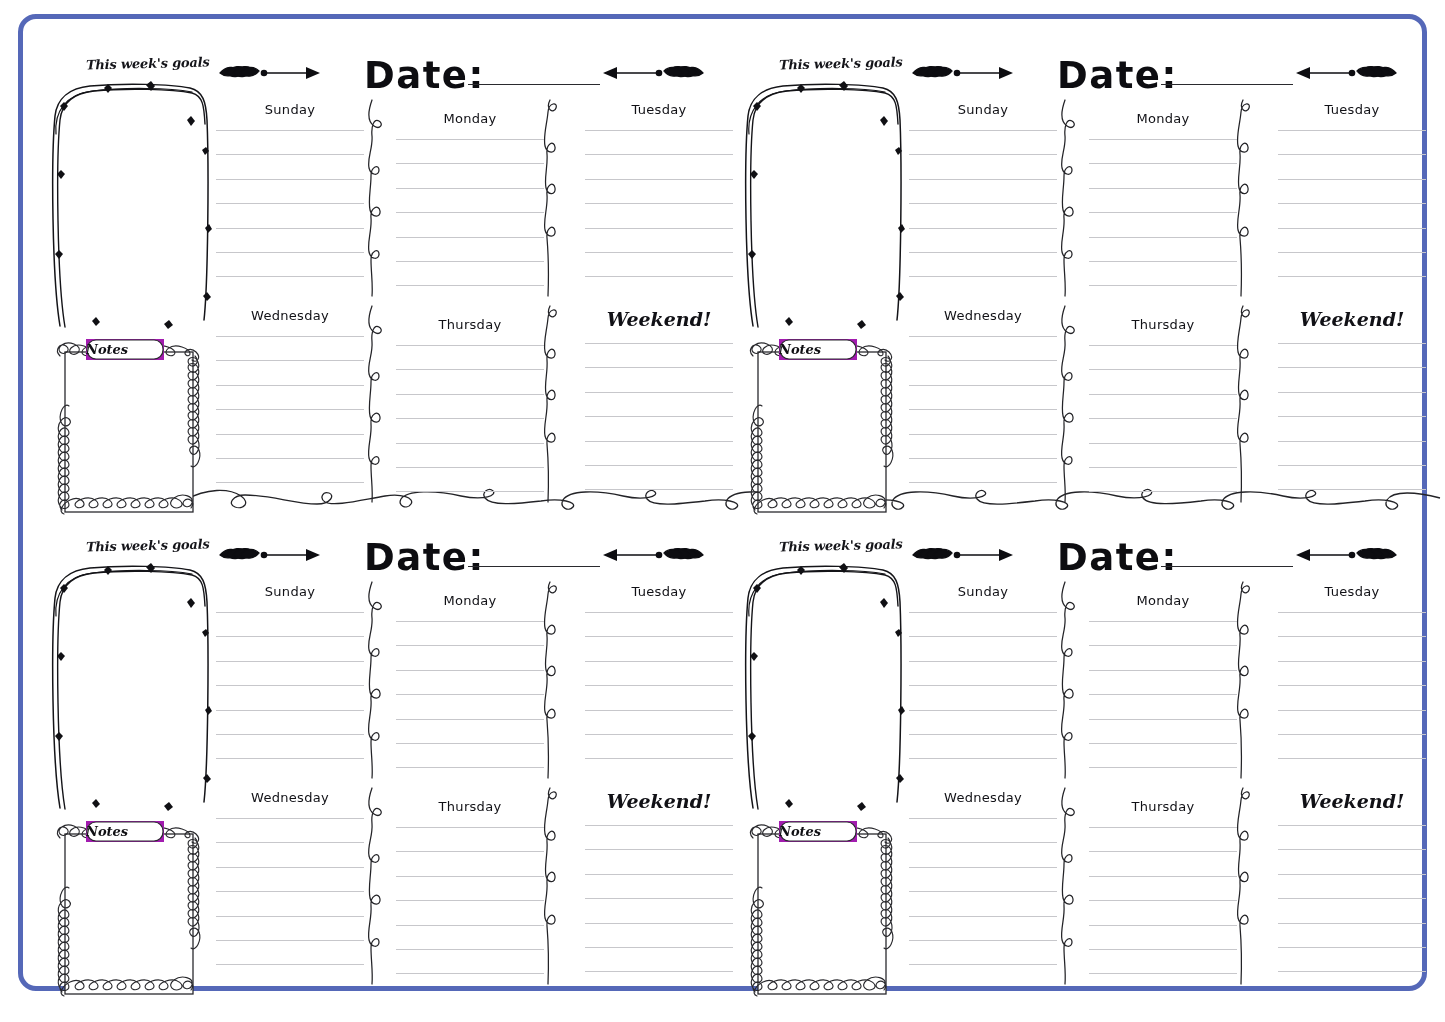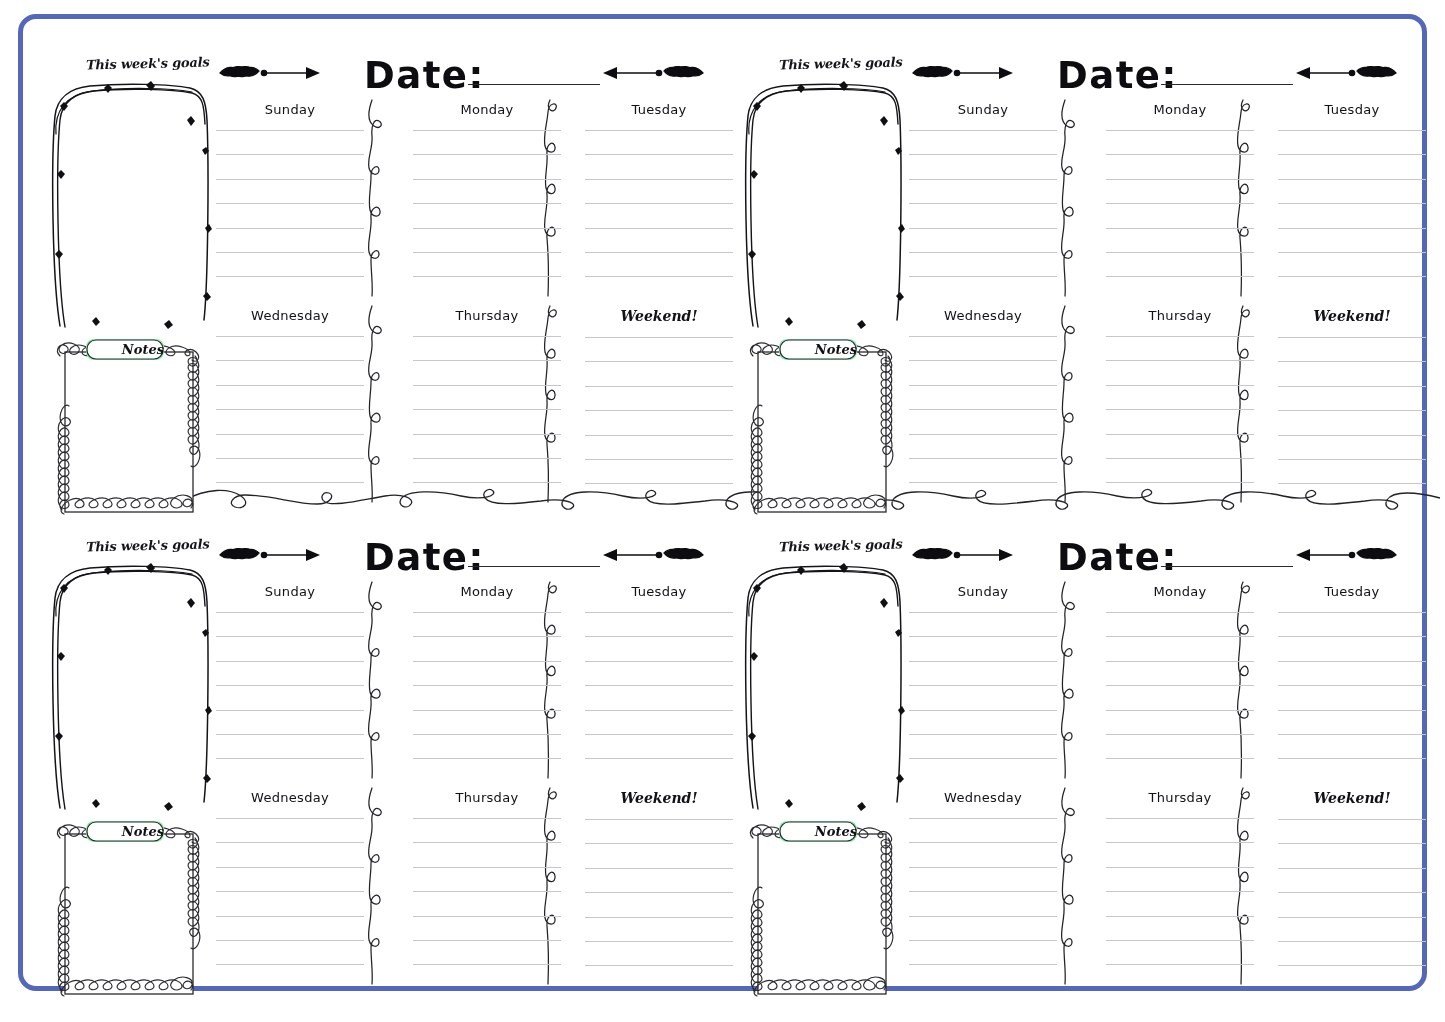--- a/index.html
+++ b/index.html
@@ -48,27 +48,26 @@
     position:absolute;left:22px;top:58px;
     width:166px;height:250px;
   }
   .notes-box{
     position:absolute;left:24px;top:318px;
     width:162px;height:190px;
   }
   .notes-tag{
     position:absolute;left:62px;top:319px;
     width:78px;height:21px;
-    display:flex;align-items:center;justify-content:flex-end;
+    display:flex;align-items:center;justify-content:flex-start;
     font-family:"DejaVu Serif", serif;
     font-weight:700;font-style:italic;
     font-size:13px;color:#101014;
     z-index:4;
-    background:#86efac;
-    border-radius:8px;
+    background:#a21caf;
   }
   .notes-tag svg{position:absolute;left:0;top:0;}
   .notes-tag span{position:relative;z-index:2;}
 
   
   .hdr-arrow-l{position:absolute;left:190px;top:42px;}
   .hdr-arrow-r{position:absolute;left:575px;top:42px;}
   .date-label{
     position:absolute;left:340px;top:34px;
     font-family:"DejaVu Sans", sans-serif;
@@ -95,35 +94,35 @@
     font-size:13px;
     font-weight:400;
     letter-spacing:0.3px;
     color:#111116;
     white-space:nowrap;
   }
   .day-name.weekend{
     font-family:"DejaVu Serif", serif;
     font-weight:700;
     font-style:italic;
-    font-size:14px;
+    font-size:19px;
     letter-spacing:0;
   }
   .lines{
     margin-top:13px;
   }
   .lines .ln{
     height:0;
     border-top:1.4px solid #c7c7cb;
     margin-bottom:23.4px;
   }
 
   
   .col-1{left:192px;}
-  .col-2{left:389px;}
+  .col-2{left:372px;margin-top:9px;}
   .col-3{left:561px;}
   .row-1{top:82px;}
   .row-2{top:288px;}
 
   
   .vdiv{position:absolute;width:22px;}
   .vdiv-1{left:340px;}
   .vdiv-2{left:516px;}
   .vd-top{top:80px;}
   .vd-bot{top:286px;}

